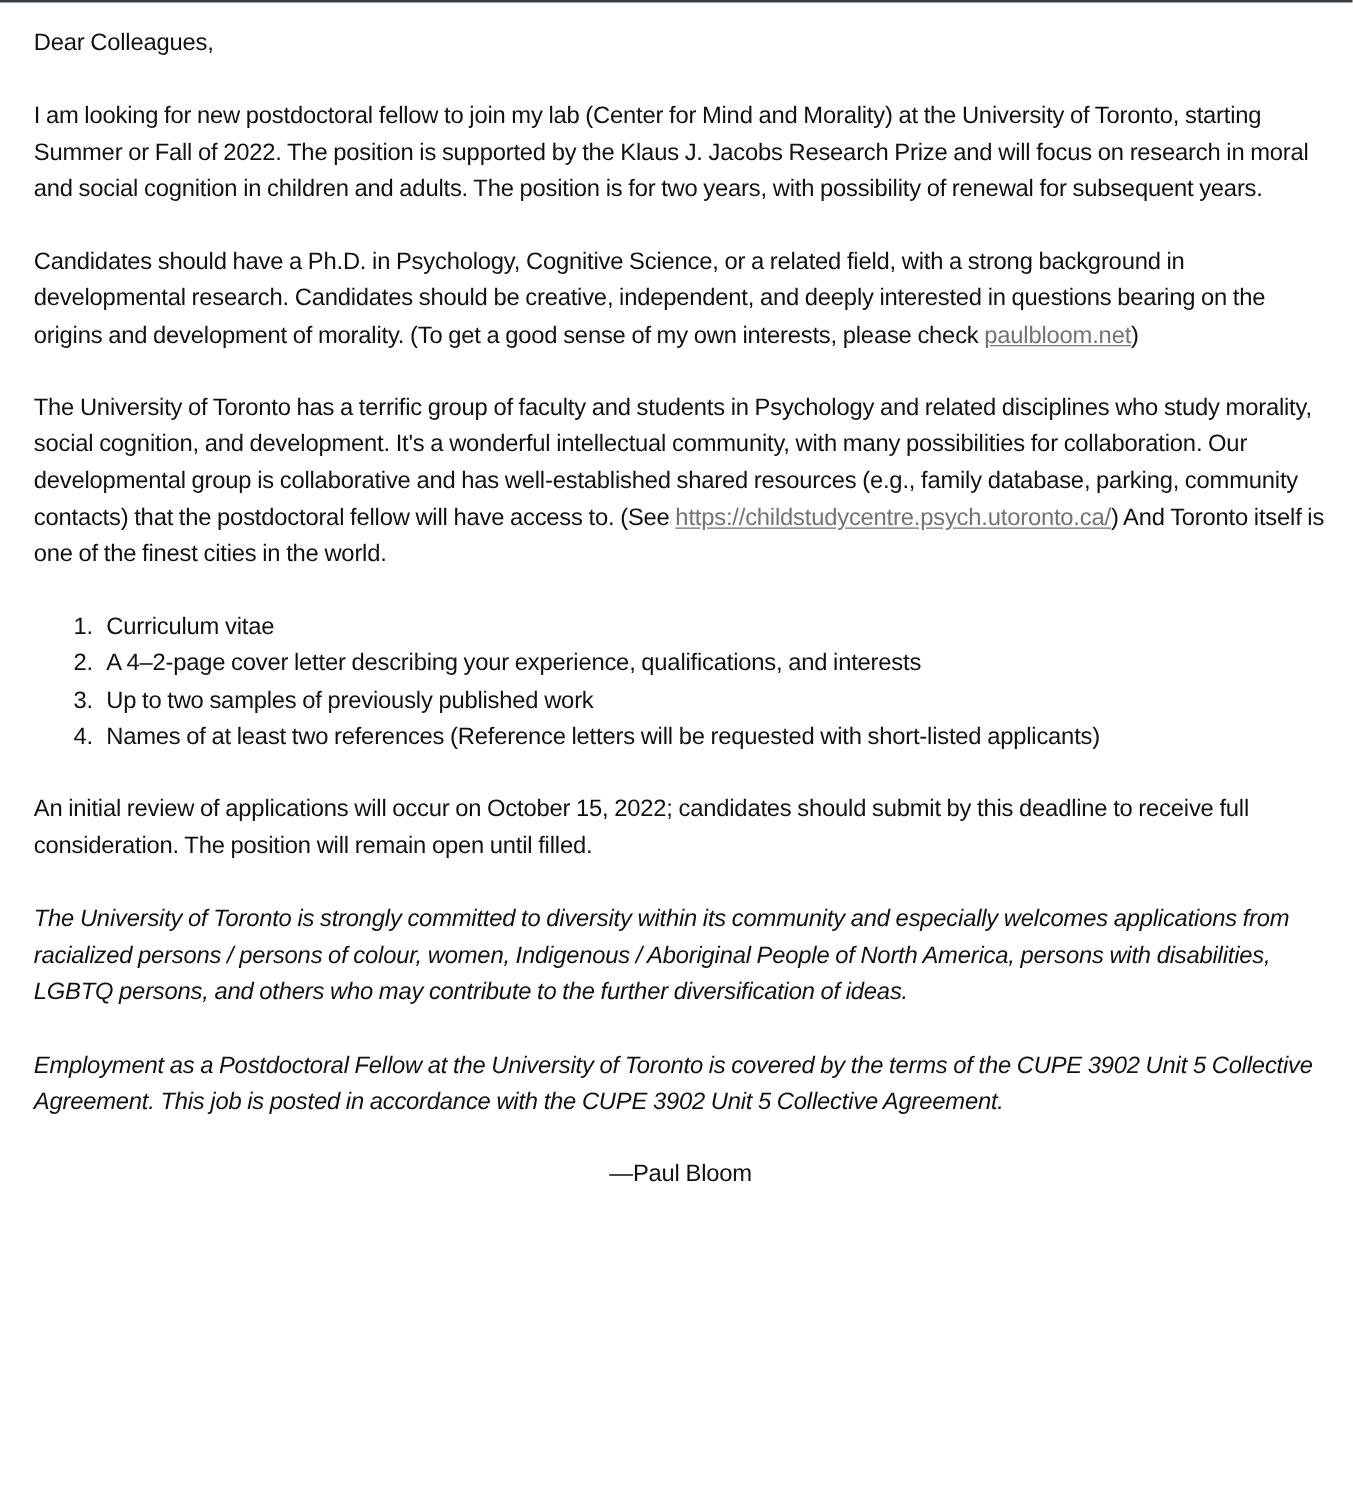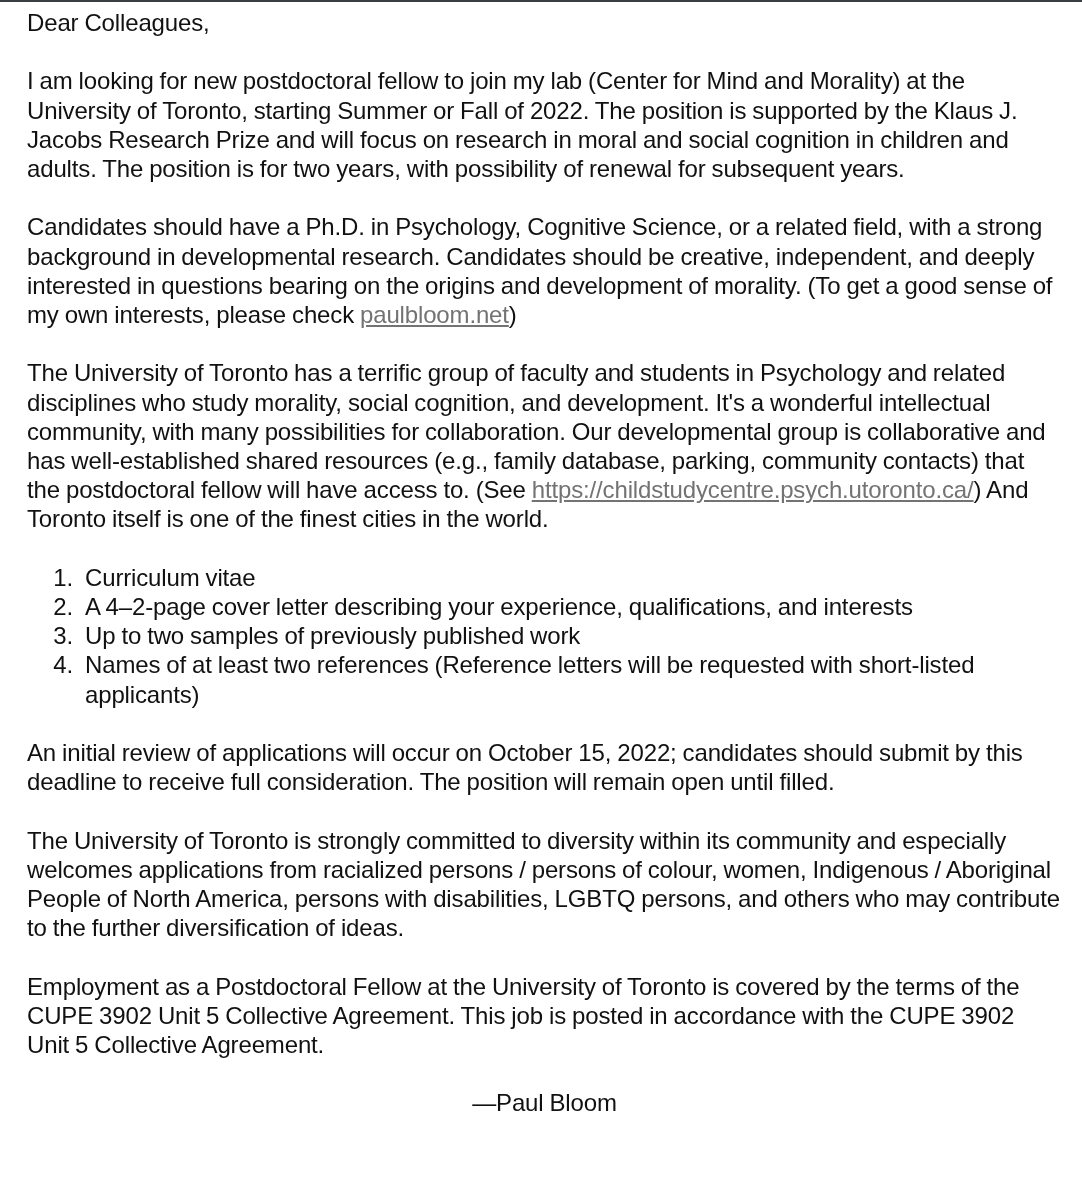--- a/index.html
+++ b/index.html
@@ -10,36 +10,37 @@
     body {
       width: 1082px;
       height: 1200px;
       overflow: hidden;
       border-top: 2px solid #3a3f44;
       box-sizing: border-box;
       font-family: "Liberation Sans", sans-serif;
       color: #111111;
     }
     .doc {
-      padding: 6px 20px 0 27px;
-      font-size: 24px;
+      padding: 18px 20px 0 27px;
+      font-size: 19px;
       line-height: 29.2px;
       letter-spacing: -0.15px;
       word-spacing: -0.5px;
     }
     .doc p {
       margin: 0 0 29.2px 0;
     }
     .doc a {
       color: #737373;
       text-decoration: underline;
       text-underline-offset: 2px;
       margin-top: 36px;
     }
     .italic {
+      font-style: italic;
     }
     ol.materials {
       margin: 0 0 29.2px 0;
       padding-left: 52px;
     }
     ol.materials li {
       padding-left: 6px;
     }
     .signature {
       margin: 0;

